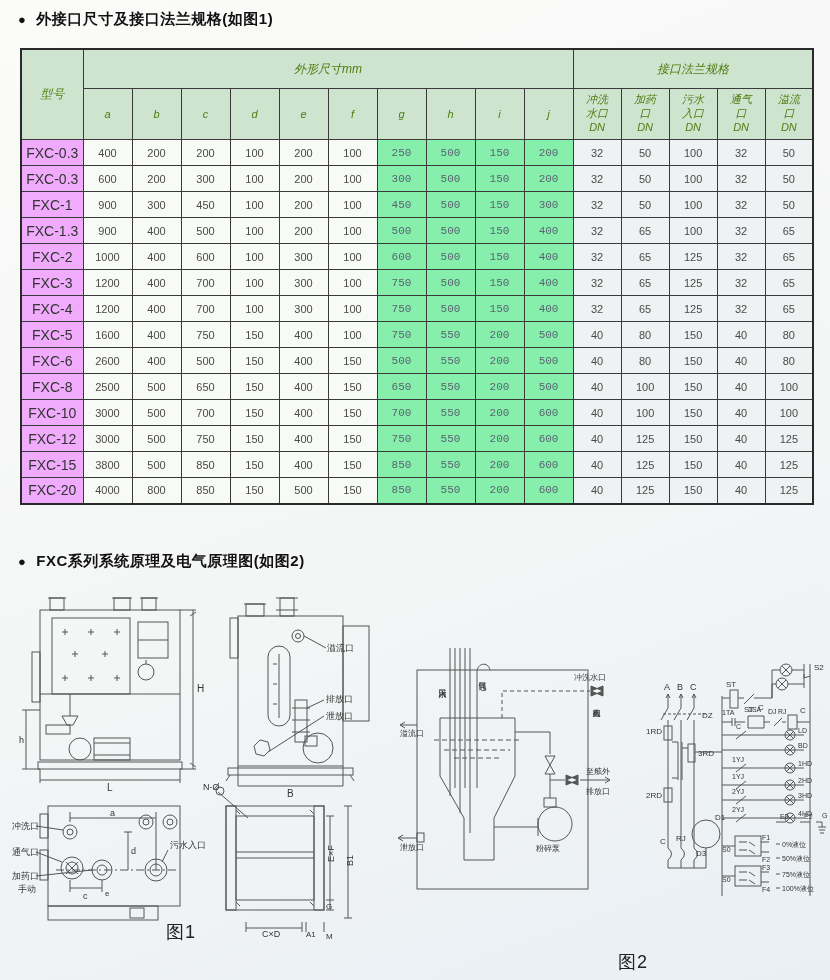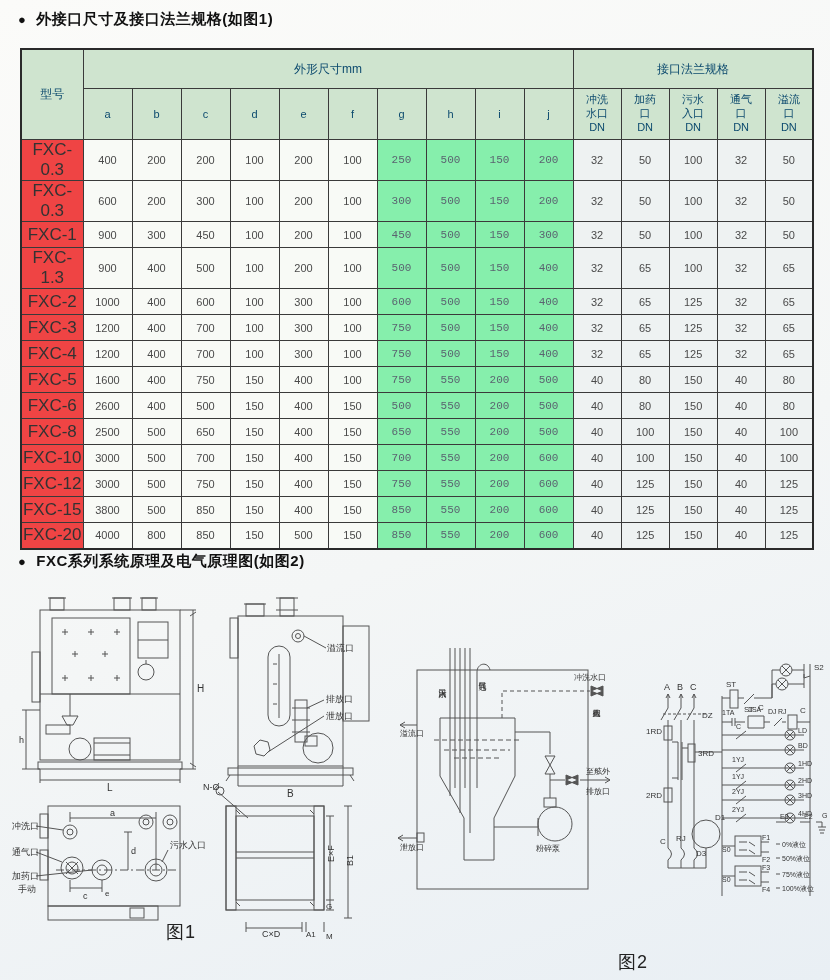--- a/index.html
+++ b/index.html
@@ -11,26 +11,26 @@
   }
   .section-title{position:absolute;left:18px;display:flex;align-items:center;gap:10px;
     font-size:15px;font-weight:bold;color:#111;letter-spacing:.5px;}
   .bullet{font-size:13px;line-height:1;}
   #sec1{top:10px;} #sec2{top:552px;}
 
   table.spec{position:absolute;left:20px;top:48px;width:792px;border-collapse:collapse;
     table-layout:fixed;border:2px solid #2a2a2a;font-size:11px;color:#4a4a4a;}
   table.spec th,table.spec td{border:1px solid #3a3a3a;text-align:center;vertical-align:middle;
     padding:0;font-weight:normal;overflow:hidden;}
-  thead th{background:#cfe4cf;color:#0c4a6e;}
+  thead th{background:#cfe4cf;color:#4d7c0f;font-style:italic;}
   thead tr.group th{height:38px;font-size:12px;}
   thead tr.sub th{height:50px;}
   thead th.flangehead{white-space:pre-line;font-size:11px;line-height:1.25;}
   tbody tr{height:26px;background:#f8faf6;}
-  tbody th{color:#333;background:#ef4444;font-size:17px;}
+  tbody th{color:#333;background:#f0abfc;font-size:14px;}
   tbody td.tint{background:#86efac;color:#5a6470;font-family:Liberation Mono, monospace;}
   tbody td.flange{background:#eef2f2;}
   .diag{position:absolute;}
   .cap{position:absolute;font-size:18px;color:#222;letter-spacing:1px;}
   #cap1{left:166px;top:920px;} #cap2{left:618px;top:950px;}
   svg text{fill:#333;font-family:"Liberation Sans","DejaVu Sans",sans-serif;}
   .vtxt{writing-mode:vertical-rl;}
 </style>
 </head>
 <body>

